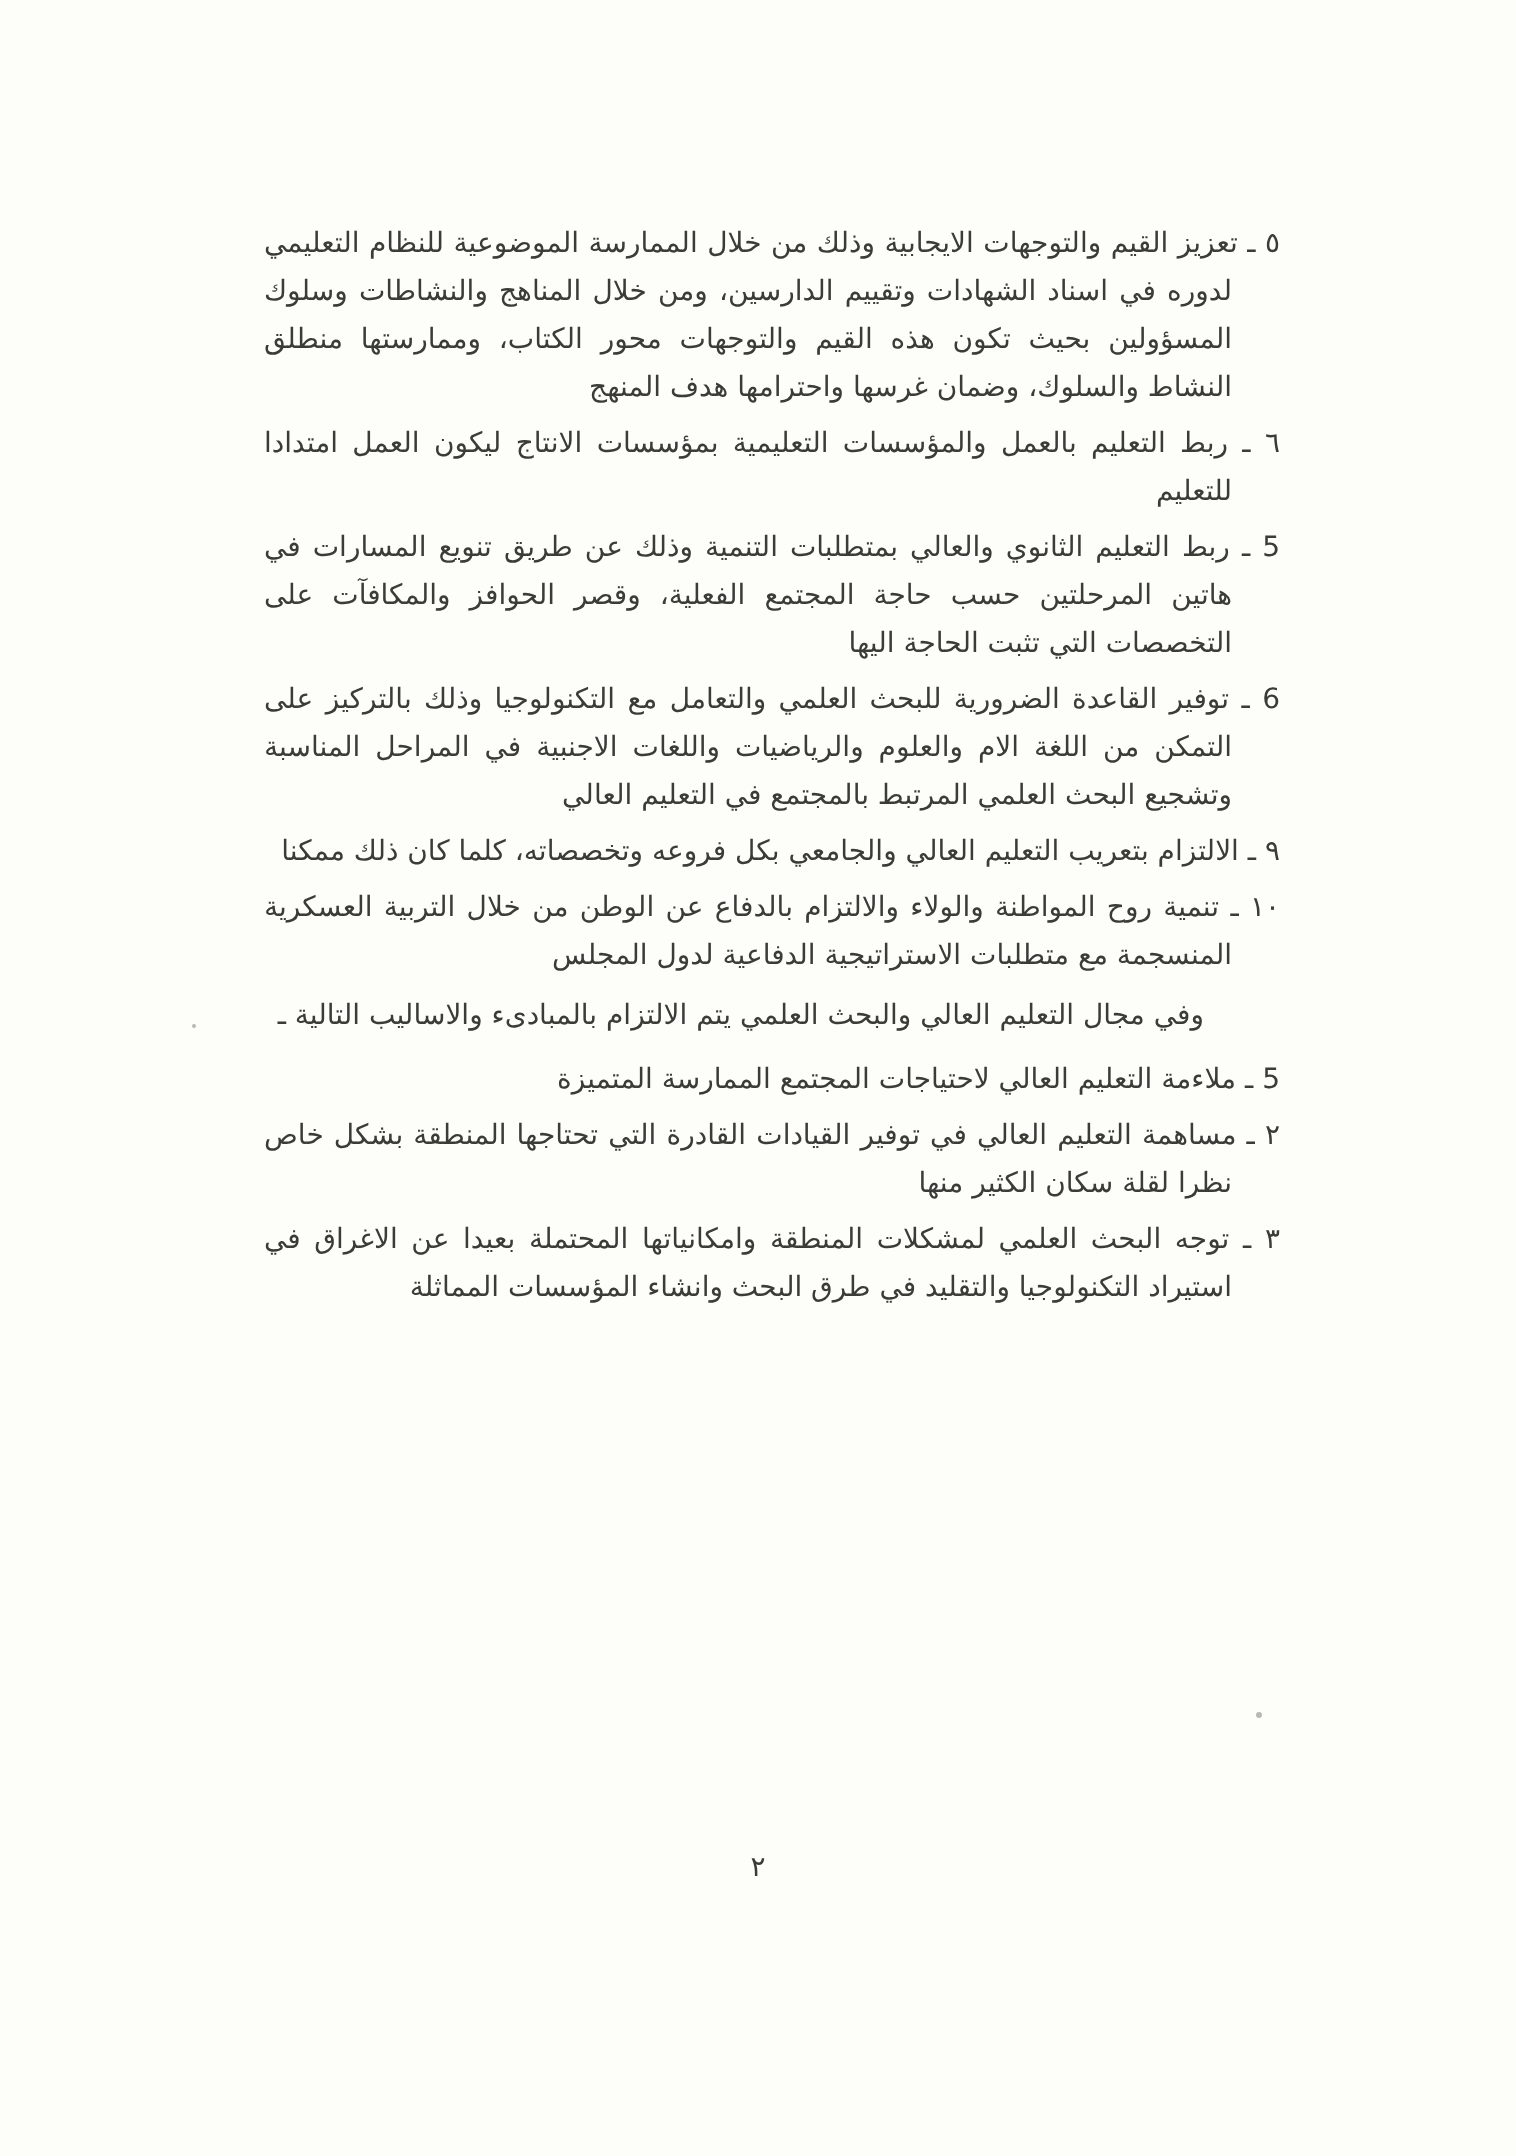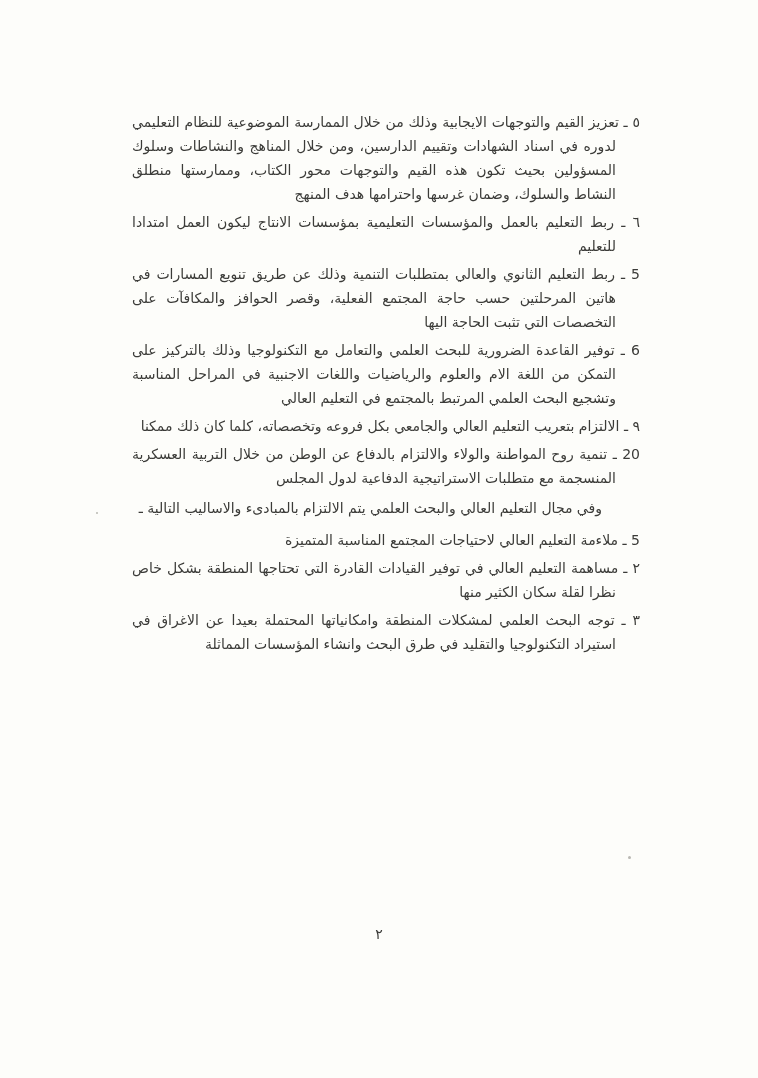--- a/index.html
+++ b/index.html
@@ -70,25 +70,25 @@
   <p class="doc-block doc-item"><span class="num">٥ ـ </span><span class="body">تعزيز القيم والتوجهات الايجابية وذلك من خلال الممارسة الموضوعية للنظام التعليمي لدوره في اسناد الشهادات وتقييم الدارسين، ومن خلال المناهج والنشاطات وسلوك المسؤولين بحيث تكون هذه القيم والتوجهات محور الكتاب، وممارستها منطلق النشاط والسلوك، وضمان غرسها واحترامها هدف المنهج</span></p>
 
   <p class="doc-block doc-item"><span class="num">٦ ـ </span><span class="body">ربط التعليم بالعمل والمؤسسات التعليمية بمؤسسات الانتاج ليكون العمل امتدادا للتعليم</span></p>
 
   <p class="doc-block doc-item"><span class="num">5 ـ </span><span class="body">ربط التعليم الثانوي والعالي بمتطلبات التنمية وذلك عن طريق تنويع المسارات في هاتين المرحلتين حسب حاجة المجتمع الفعلية، وقصر الحوافز والمكافآت على التخصصات التي تثبت الحاجة اليها</span></p>
 
   <p class="doc-block doc-item"><span class="num">6 ـ </span><span class="body">توفير القاعدة الضرورية للبحث العلمي والتعامل مع التكنولوجيا وذلك بالتركيز على التمكن من اللغة الام والعلوم والرياضيات واللغات الاجنبية في المراحل المناسبة وتشجيع البحث العلمي المرتبط بالمجتمع في التعليم العالي</span></p>
 
   <p class="doc-block doc-item"><span class="num">٩ ـ </span><span class="body">الالتزام بتعريب التعليم العالي والجامعي بكل فروعه وتخصصاته، كلما كان ذلك ممكنا</span></p>
 
-  <p class="doc-block doc-item"><span class="num">20 ـ </span><span class="body">تنمية روح المواطنة والولاء والالتزام بالدفاع عن الوطن من خلال التربية العسكرية المنسجمة مع متطلبات الاستراتيجية الدفاعية لدول المجلس</span></p>
+  <p class="doc-block doc-item"><span class="num">١٠ ـ </span><span class="body">تنمية روح المواطنة والولاء والالتزام بالدفاع عن الوطن من خلال التربية العسكرية المنسجمة مع متطلبات الاستراتيجية الدفاعية لدول المجلس</span></p>
 
   <p class="doc-block doc-intro"><span class="body">وفي مجال التعليم العالي والبحث العلمي يتم الالتزام بالمبادىء والاساليب التالية ـ</span></p>
 
-  <p class="doc-block doc-item"><span class="num">5 ـ </span><span class="body">ملاءمة التعليم العالي لاحتياجات المجتمع المناسبة المتميزة</span></p>
+  <p class="doc-block doc-item"><span class="num">5 ـ </span><span class="body">ملاءمة التعليم العالي لاحتياجات المجتمع الممارسة المتميزة</span></p>
 
   <p class="doc-block doc-item"><span class="num">٢ ـ </span><span class="body">مساهمة التعليم العالي في توفير القيادات القادرة التي تحتاجها المنطقة بشكل خاص نظرا لقلة سكان الكثير منها</span></p>
 
   <p class="doc-block doc-item"><span class="num">٣ ـ </span><span class="body">توجه البحث العلمي لمشكلات المنطقة وامكانياتها المحتملة بعيدا عن الاغراق في استيراد التكنولوجيا والتقليد في طرق البحث وانشاء المؤسسات المماثلة</span></p>
 
 
 </div>
   <div class="page-number">٢</div>
   <div class="speck speck-1"></div>
   <div class="speck speck-2"></div>

